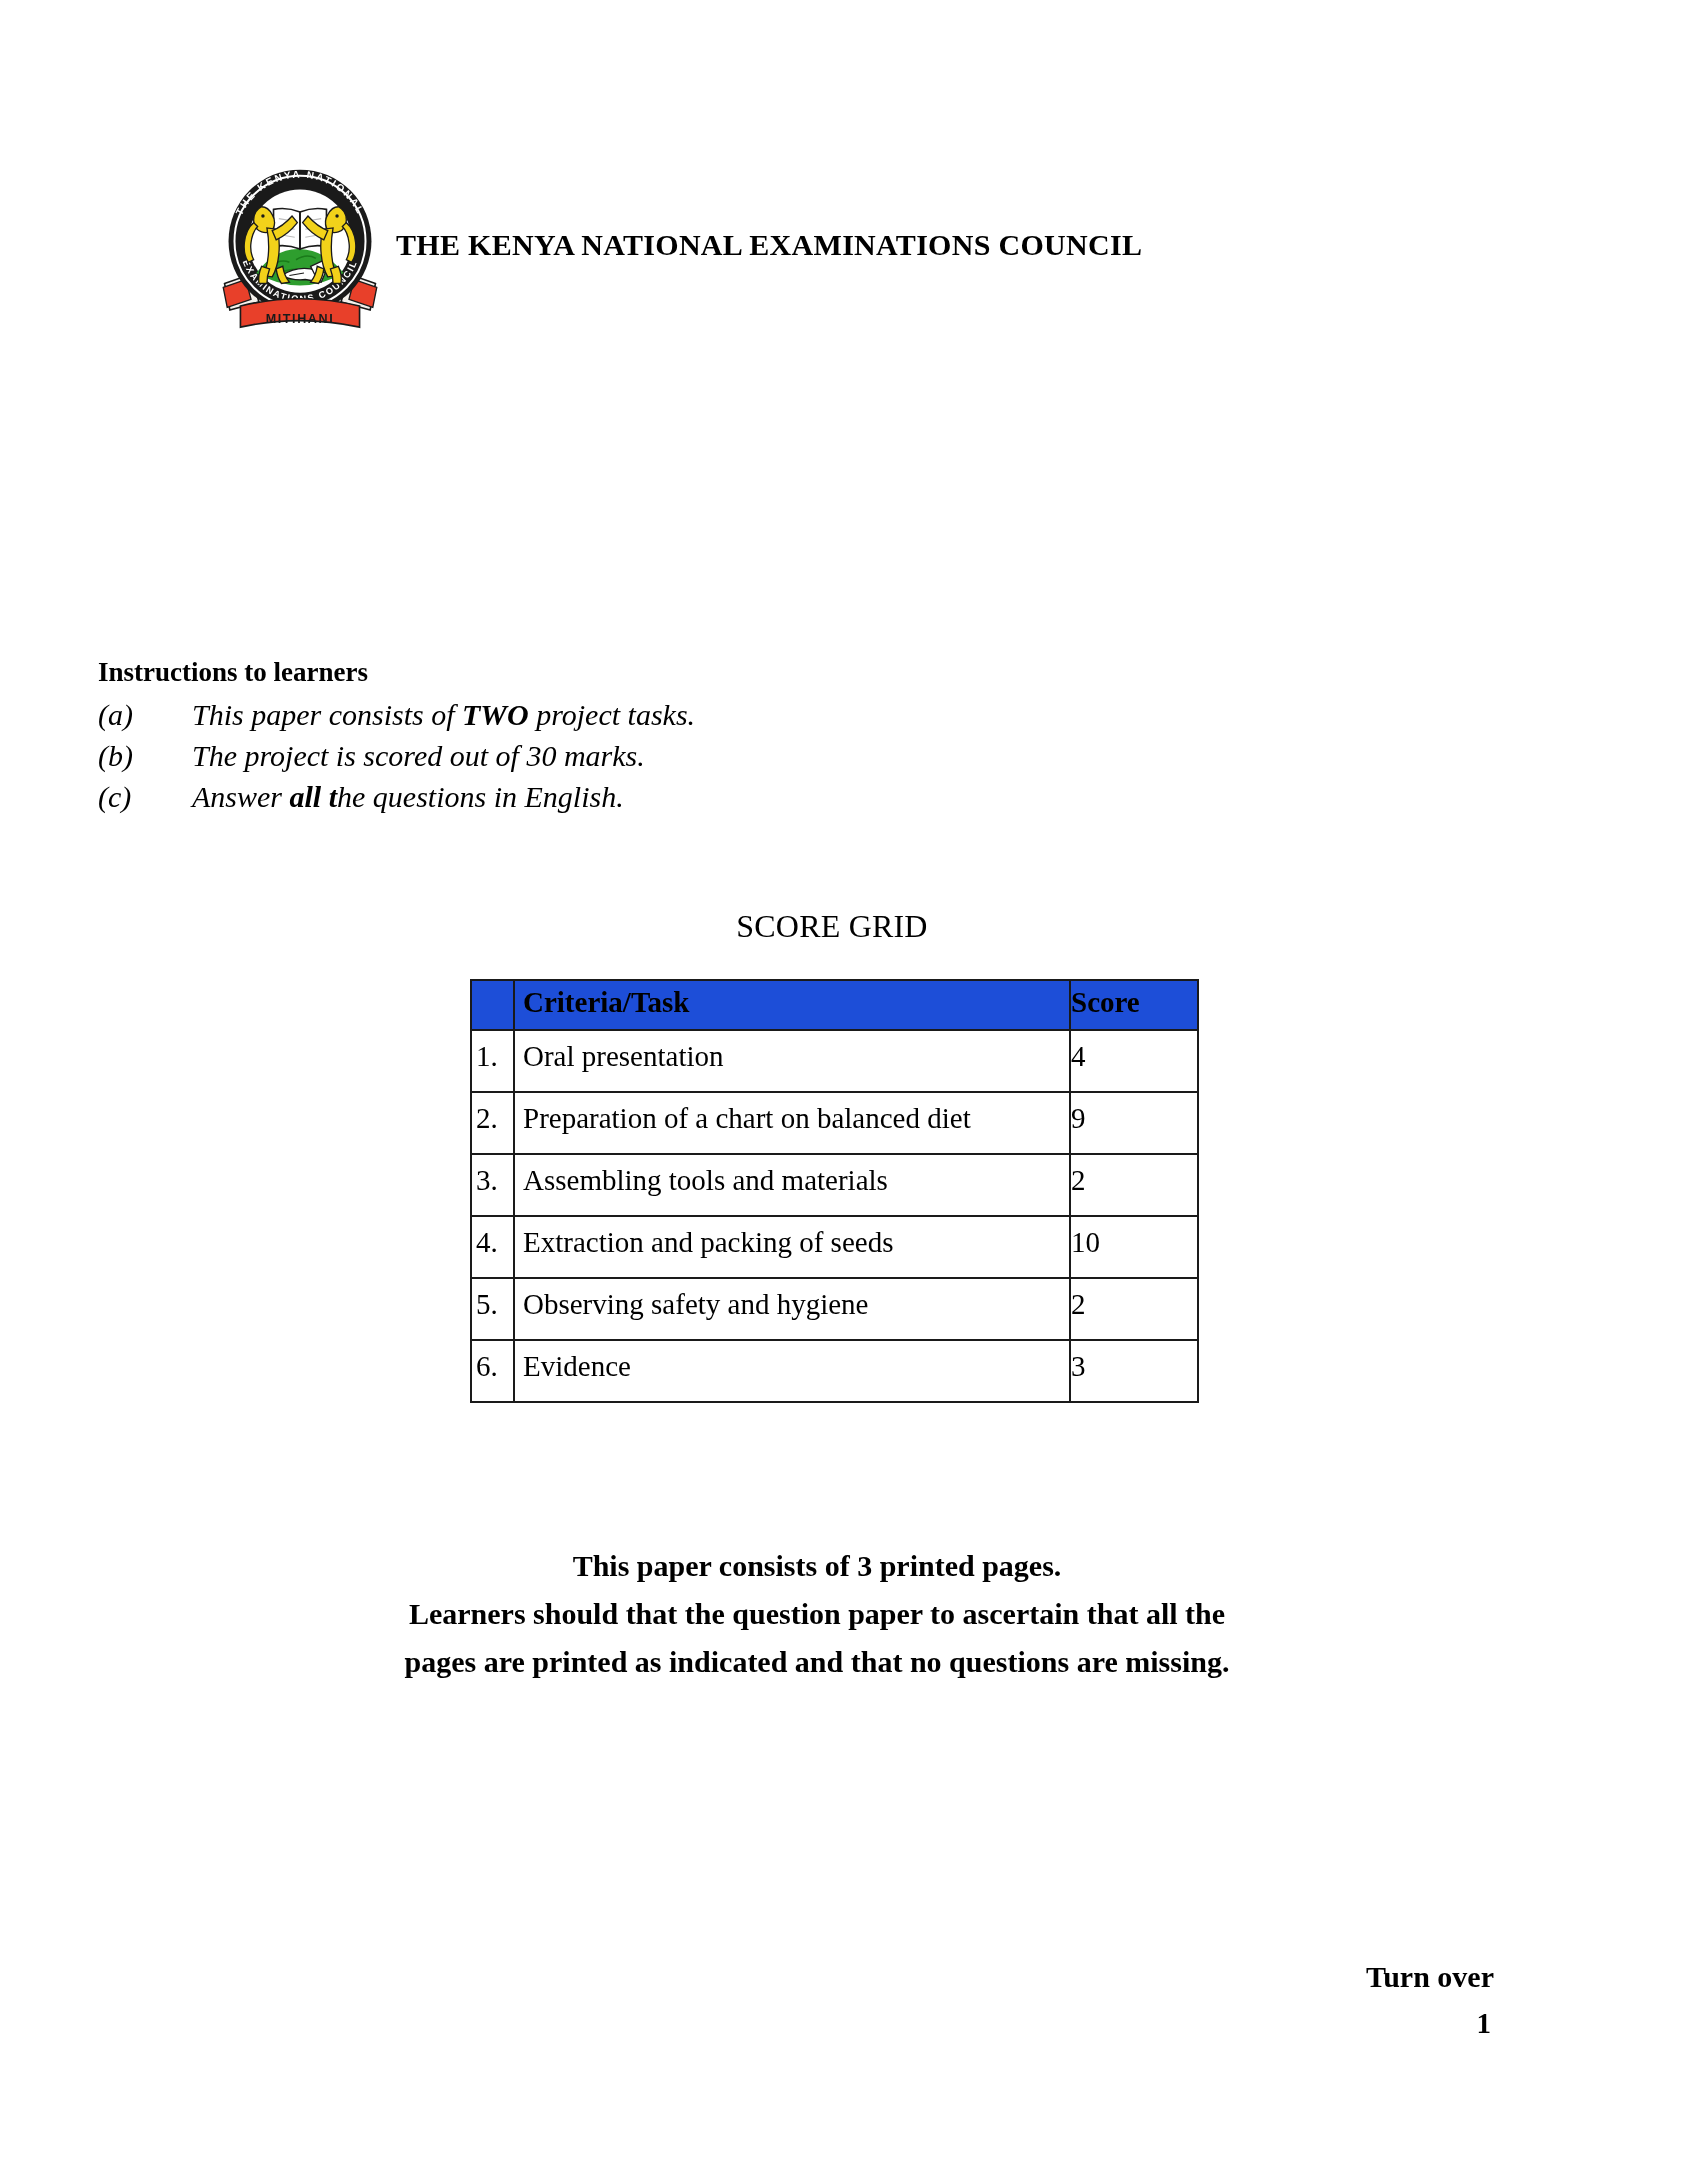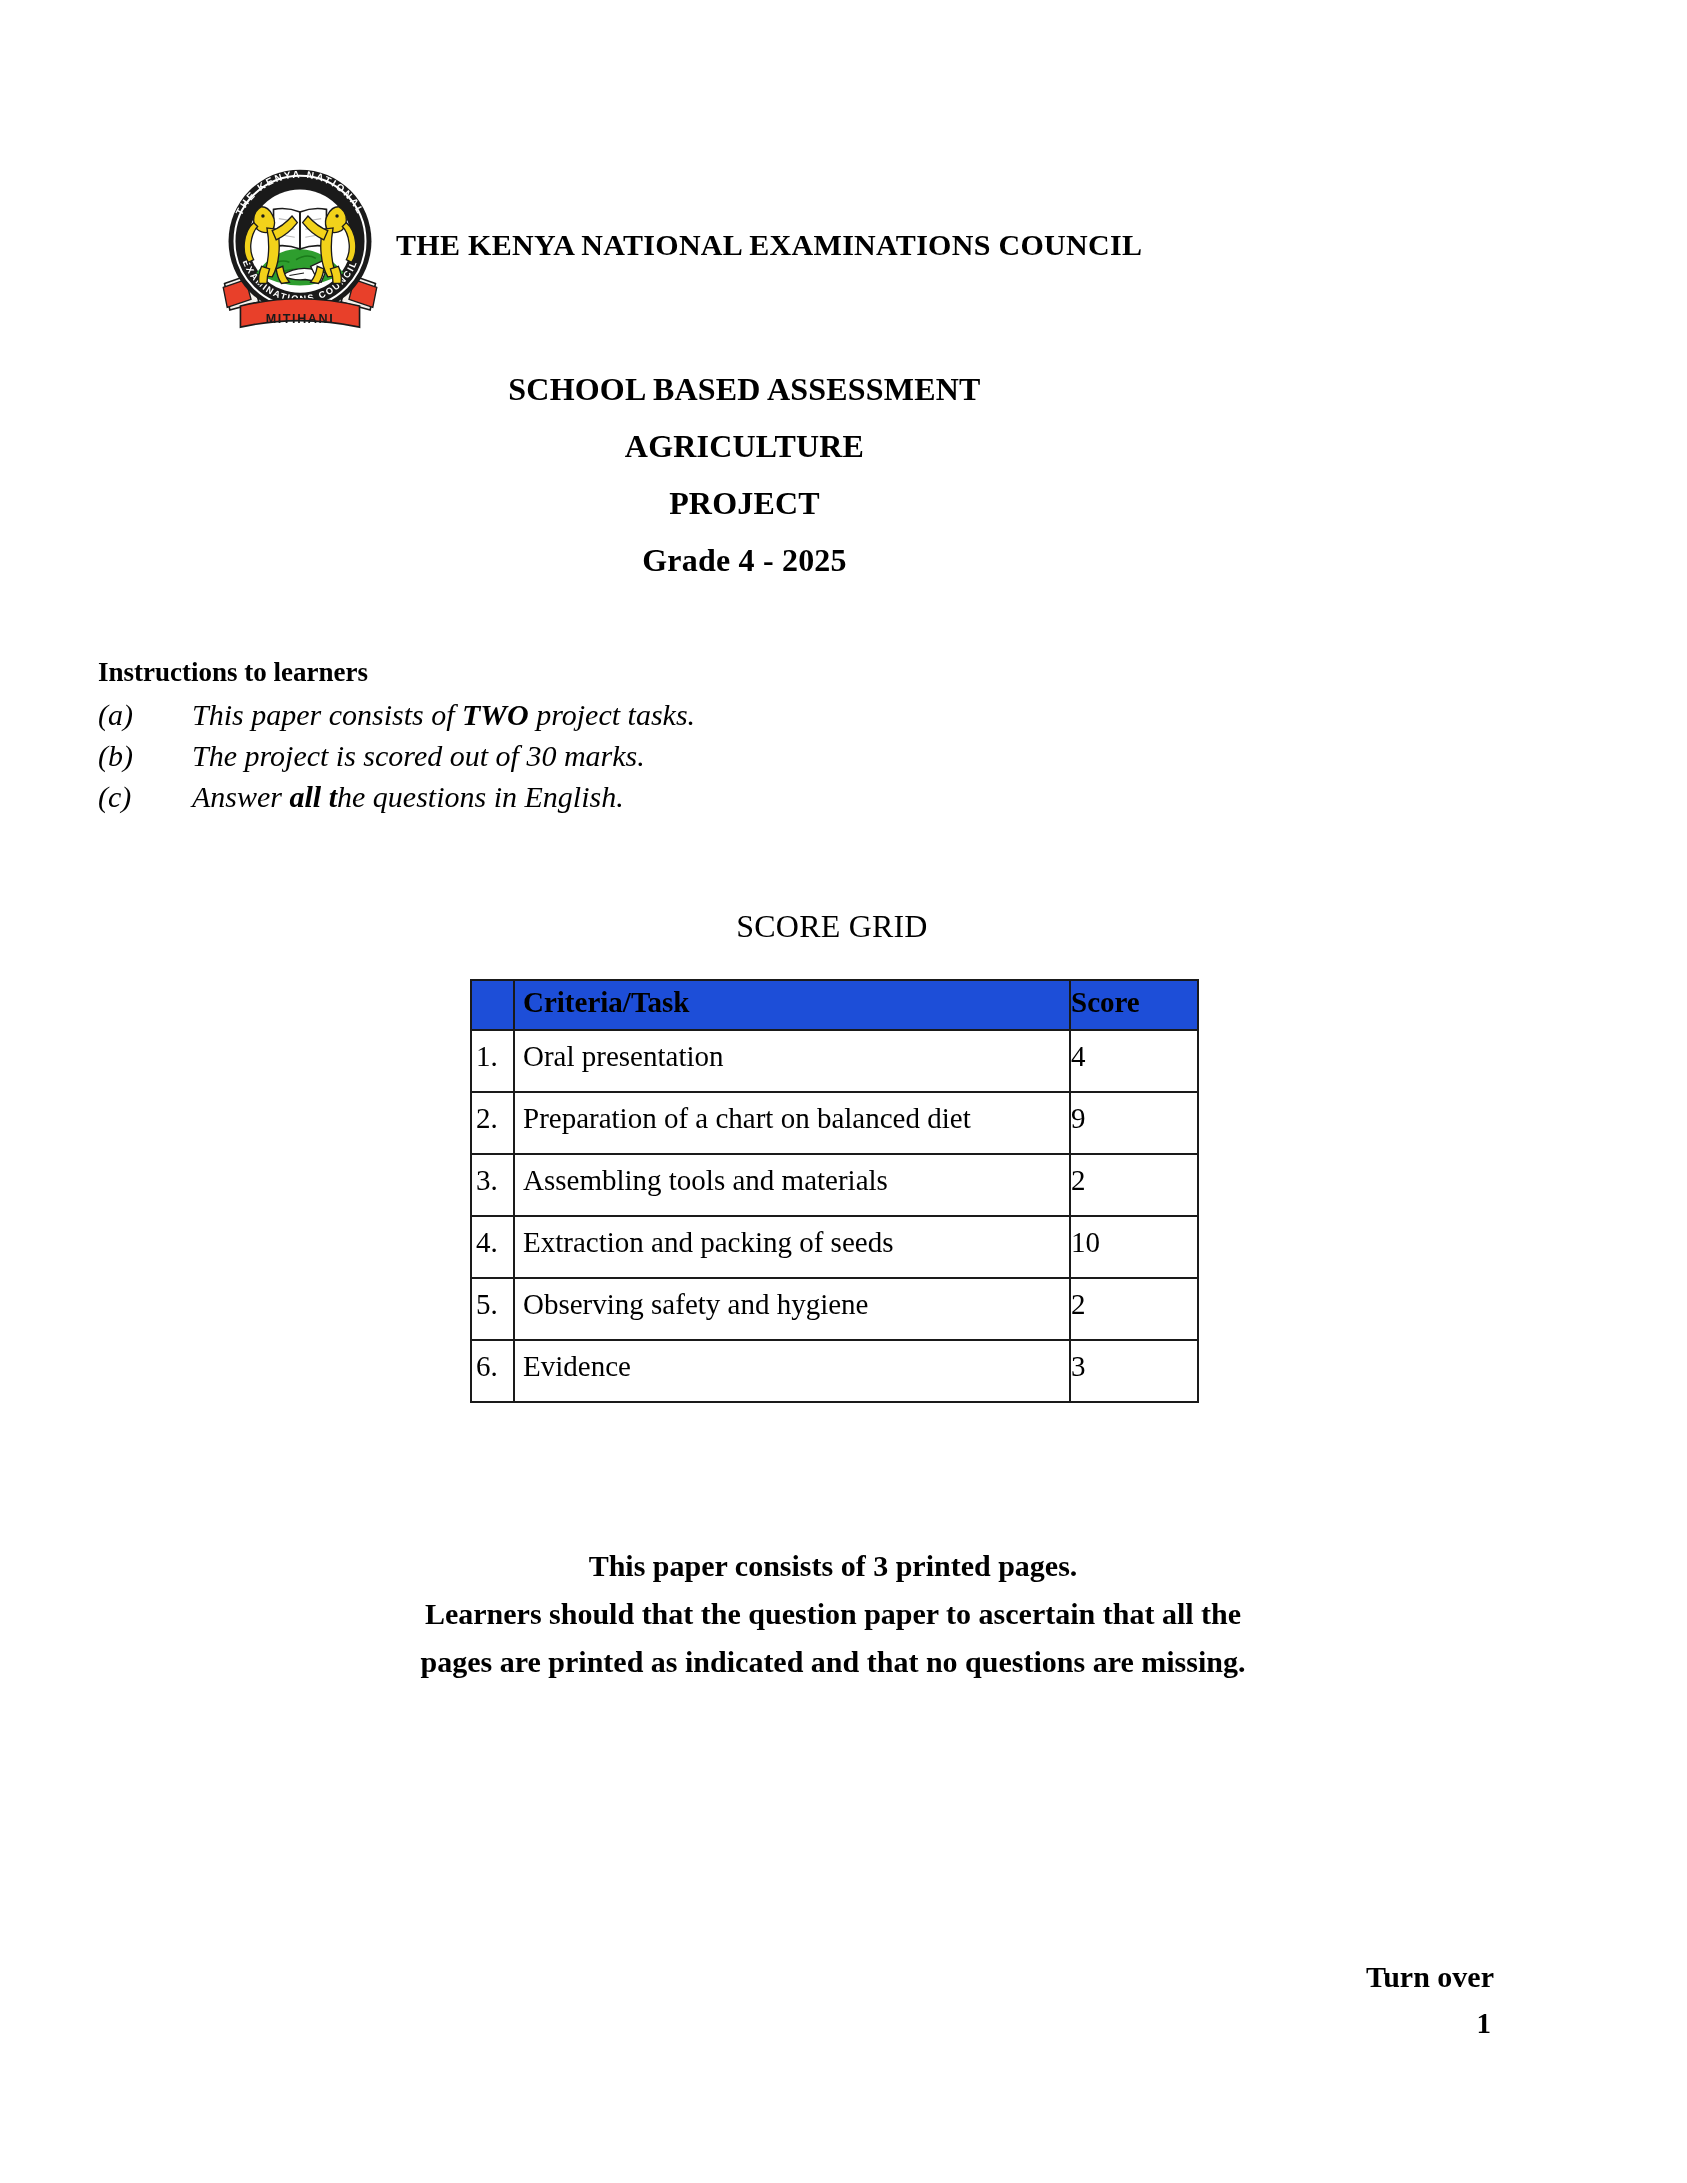--- a/index.html
+++ b/index.html
@@ -135,21 +135,20 @@
   
   .notice {
     position: absolute;
     left: 0;
     top: 1542px;
     width: 1634px;
     text-align: center;
     font-size: 30px;
     font-weight: bold;
     line-height: 48px;
-    margin-left: 16px;
   }
 
   
   .turn-over {
     position: absolute;
     right: 193px;
     top: 1960px;
     font-size: 30px;
     font-weight: bold;
   }
@@ -237,26 +236,20 @@
         <circle cx="192" cy="110" r="2.6" fill="#1a1a1a"></circle>
 
         <path d="M 46 246 Q 136 224 226 246 L 226 278 Q 136 258 46 278 Z" fill="#e8402a" stroke="#1a1a1a" stroke-width="2.5"></path>
         <text x="136" y="272" text-anchor="middle" font-family="'Liberation Sans', sans-serif" font-size="19" font-weight="bold" fill="#1a1a1a" letter-spacing="2.4">MITIHANI</text>
       </svg>
     </div>
 
     <div class="org-title">THE KENYA NATIONAL EXAMINATIONS COUNCIL</div>
   </div>
 
-  <div class="title-lines">
-    <div class="tline">SCHOOL BASED ASSESSMENT</div>
-    <div class="tline">AGRICULTURE</div>
-    <div class="tline">PROJECT</div>
-    <div class="tline">Grade 4 - 2025</div>
-  </div>
 
   <div class="instructions">
     <div class="instr-head">Instructions to learners</div>
 
     <div class="instr-row">
       <span class="instr-label">(a)</span>
       <span class="instr-text"><span>This paper consists of </span><b>TWO</b><span> project tasks.</span></span>
     </div>
 
     <div class="instr-row">

